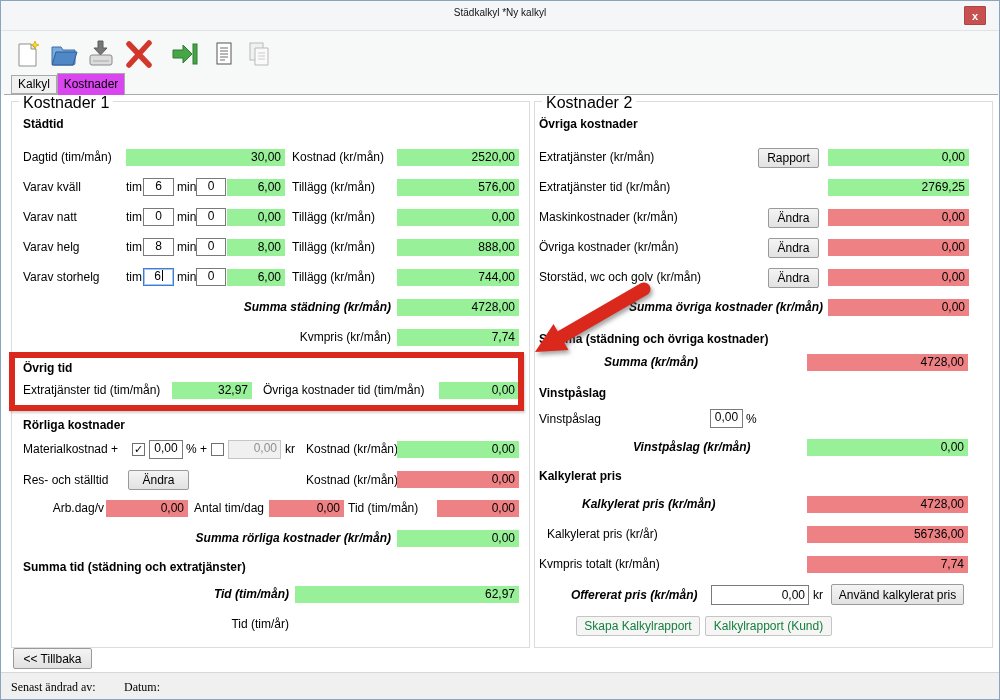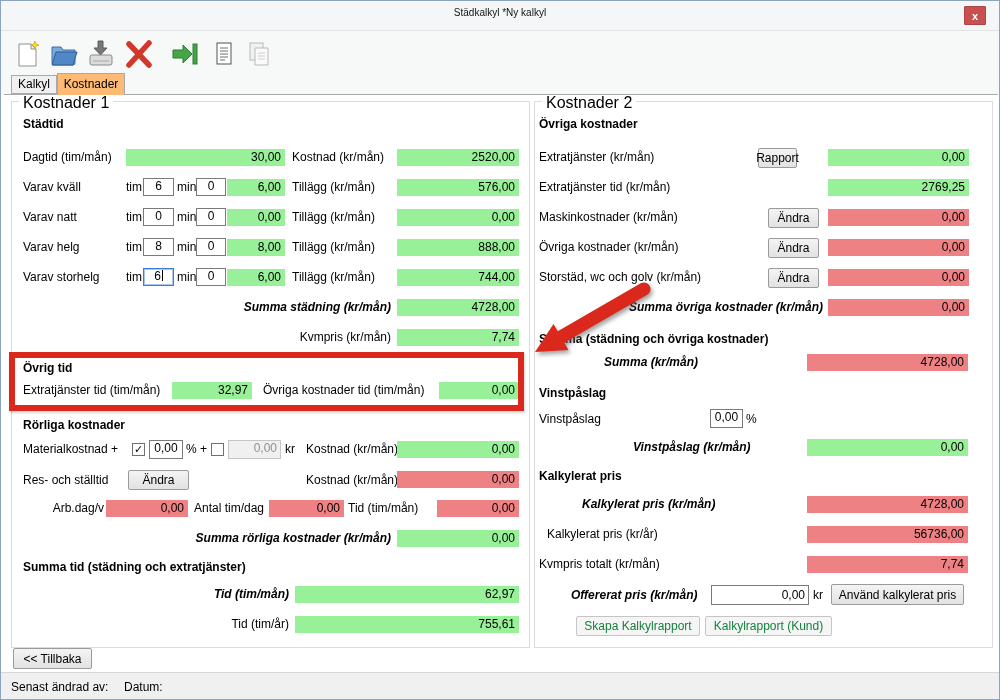--- a/index.html
+++ b/index.html
@@ -17,21 +17,21 @@
   .titlebar{position:absolute;left:0;top:0;right:0;height:29px;background:#f5f6f7;border-bottom:1px solid #e3e3e3;}
   .title{position:absolute;left:0;right:0;top:6px;text-align:center;font-size:10px;color:#111;}
   .closebtn{position:absolute;left:963px;top:5px;width:22px;height:19px;background:#c75050;border:1px solid #b04343;border-radius:1px;
     color:#fff;font-size:11px;font-weight:bold;text-align:center;line-height:18px;cursor:default;box-sizing:border-box;}
   
   .topregion{position:absolute;left:0;top:30px;right:0;height:63px;background:#f7f8f8;}
   .ticon{position:absolute;top:36px;width:34px;height:34px;display:flex;align-items:center;justify-content:center;}
   
   .tab{position:absolute;box-sizing:border-box;font-size:12px;text-align:center;}
   .tab.inactive{left:10px;top:74px;width:46px;height:19px;background:#f0f0f0;border:1px solid #a9a9a9;line-height:17px;z-index:1;}
-  .tab.active{left:56px;top:72px;width:68px;height:22px;background:#fdba74;border:1px solid #a9a9a9;border-bottom:none;line-height:20px;z-index:3;}
+  .tab.active{left:56px;top:72px;width:68px;height:22px;background:#d946ef;border:1px solid #a9a9a9;border-bottom:none;line-height:20px;z-index:3;}
   .page{position:absolute;left:3px;top:93px;width:994px;height:578px;background:#fff;border-top:1px solid #a9a9a9;z-index:2;}
   
   .grp{position:absolute;border:1px solid #dcdcdc;z-index:2;}
   .grplabel{position:absolute;background:#fff;padding:0 4px;font-size:16px;line-height:13px;z-index:4;white-space:nowrap;}
   
   .lbl{position:absolute;font-size:12px;line-height:17px;height:17px;white-space:nowrap;z-index:4;}
   .hd{position:absolute;font-size:12px;font-weight:bold;line-height:14px;white-space:nowrap;z-index:4;}
   .bi{font-weight:bold;font-style:italic;}
   .ra{text-align:right;}
   .fld{position:absolute;height:17px;font-size:12px;line-height:17px;text-align:right;padding-right:4px;box-sizing:border-box;z-index:4;}
@@ -40,21 +40,21 @@
   .inp{position:absolute;background:#fff;border:1px solid #7a7a7a;box-sizing:border-box;font-size:12px;text-align:center;line-height:15px;z-index:4;}
   .inp.focus{border:1px solid #3b7dd8;box-shadow:0 0 0 1px #a5c7ee inset;}
   .inp.dis{background:#f0f0f0;border-color:#c6c6c6;color:#909090;}
   .inp.ra{text-align:right;padding-right:3px;}
   .caret{display:inline-block;width:1px;height:11px;background:#000;vertical-align:-1px;margin-left:1px;}
   .cb{position:absolute;width:13px;height:13px;background:#fff;border:1px solid #707070;box-sizing:border-box;font-size:11px;line-height:11px;text-align:center;font-weight:bold;z-index:4;}
   .btn{position:absolute;background:linear-gradient(#f4f4f4,#e2e2e2);border:1px solid #9a9a9a;font-size:12px;text-align:center;box-sizing:border-box;border-radius:2px;z-index:4;display:flex;align-items:center;justify-content:center;}
   .btn.dis{background:#f5f5f5;border-color:#c5c5c5;color:#15803d;}
   
   .status{position:absolute;left:0;right:0;top:671px;height:28px;background:#f0f0f0;border-top:1px solid #d7d7d7;z-index:3;}
-  .status .lbl{top:6px;}
+  .status .lbl{top:6px;font-family:Liberation Serif, serif;}
   
   .annrect{position:absolute;left:8px;top:351px;width:515px;height:59px;box-sizing:border-box;border:6px solid var(--ann);z-index:8;box-shadow:1px 2px 2px rgba(0,0,0,0.18);}
   .annarrow{position:absolute;left:495px;top:260px;width:175px;height:105px;z-index:9;filter:drop-shadow(2px 3px 2px rgba(90,90,90,0.55));}
 </style>
 </head>
 <body>
 
 <div class="win">
 
   <div class="titlebar">
@@ -203,26 +203,25 @@
   <div class="lbl" style="left:347px;top:499px">Tid (tim/mån)</div>
   <div class="fld r" style="left:436px;top:499px;width:82px">0,00</div>
 
   <div class="lbl bi ra" style="left:130px;top:529px;width:260px">Summa rörliga kostnader (kr/mån)</div>
   <div class="fld g" style="left:396px;top:529px;width:122px">0,00</div>
 
   <div class="hd" style="left:22px;top:559px">Summa tid (städning och extratjänster)</div>
   <div class="lbl bi ra" style="left:98px;top:585px;width:190px">Tid (tim/mån)</div>
   <div class="fld g" style="left:294px;top:585px;width:224px">62,97</div>
   <div class="lbl ra" style="left:98px;top:615px;width:190px">Tid (tim/år)</div>
-  <div class="fld g" style="left:294px;top:615px;width:224px">755,61</div>
 
   <div class="hd" style="left:538px;top:116px">Övriga kostnader</div>
 
   <div class="lbl" style="left:538px;top:148px">Extratjänster (kr/mån)</div>
-  <div class="btn" style="left:757px;top:147px;width:39px;height:20px">Rapport</div>
+  <div class="btn" style="left:757px;top:147px;width:61px;height:20px">Rapport</div>
   <div class="fld g" style="left:827px;top:148px;width:141px">0,00</div>
 
   <div class="lbl" style="left:538px;top:178px">Extratjänster tid (kr/mån)</div>
   <div class="fld g" style="left:827px;top:178px;width:141px">2769,25</div>
 
   <div class="lbl" style="left:538px;top:208px">Maskinkostnader (kr/mån)</div>
   <div class="btn" style="left:767px;top:207px;width:51px;height:20px">Ändra</div>
   <div class="fld r" style="left:827px;top:208px;width:141px">0,00</div>
 
   <div class="lbl" style="left:538px;top:238px">Övriga kostnader (kr/mån)</div>

